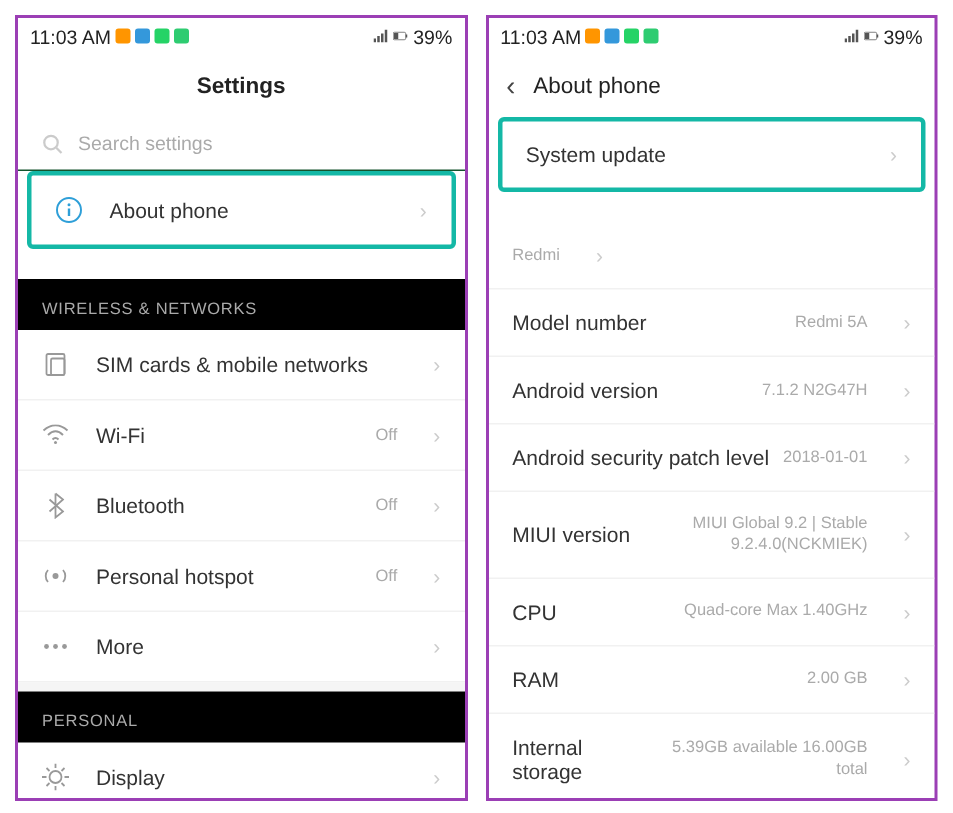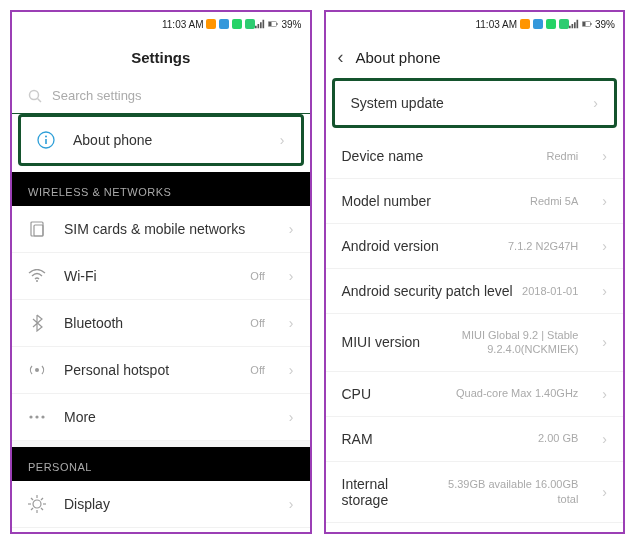--- a/index.html
+++ b/index.html
@@ -1,33 +1,33 @@
 <!DOCTYPE html>
 <html><head>
 <meta charset="utf-8">
 <style>
   body{margin:0;padding:10px;background:#fff;font-family:-apple-system,Helvetica,Arial,sans-serif;color:#333;display:flex;gap:12px}
   .phone{width:300px;border:2px solid #9b3fb5;background:#fff;height:520px;overflow:hidden;position:relative}
-  .statusbar{height:20px;display:flex;align-items:center;justify-content:flex-end;padding:2px 8px;font-size:10px;color:#222}
+  .statusbar{height:20px;display:flex;align-items:center;justify-content:space-between;padding:2px 8px;font-size:13px;color:#222}
   .sb-left,.sb-right{display:flex;align-items:center;gap:3px}
   .sb-icon{width:10px;height:10px;display:inline-flex;align-items:center;justify-content:center}
   .sb-sq{width:10px;height:10px;border-radius:2px}
   .header{display:flex;align-items:center;height:42px;padding:0 12px;font-size:15px;color:#222}
   .header.center{justify-content:center;font-weight:700}
   .header .back{margin-right:12px;font-size:18px;color:#444}
   .header .title{font-weight:500}
   .search-row{display:flex;align-items:center;padding:10px 16px;color:#aaa;font-size:13px;border-bottom:1px solid #14532d}
   .search-row .si{margin-right:10px;opacity:.6}
   .section-label{padding:14px 16px 8px;font-size:11px;letter-spacing:.5px;color:#aaa;background:#000000}
   .row{display:flex;align-items:center;padding:14px 16px;border-bottom:1px solid #f1f1f1;font-size:14px;color:#333;position:relative}
   .row .icon{width:18px;height:18px;margin-right:18px;display:inline-flex;align-items:center;justify-content:center;color:#999}
   .row .label{flex:1}
   .row .value{color:#aaa;font-size:11px;margin-right:24px;text-align:right;max-width:140px;line-height:1.3}
   .row .chev{color:#ccc;font-size:14px}
-  .hl{border:3px solid #14532d;border-radius:4px;margin:0 6px 6px}
+  .hl{border:3px solid #14b8a6;border-radius:4px;margin:0 6px 20px}
   .hl .row{border-bottom:none}
   .divider{height:6px;background:#f5f5f5}
   svg{display:block}
 </style>
 </head>
 <body>
 
 <div class="phone">
   <div class="statusbar">
     <div class="sb-left">
@@ -208,21 +208,20 @@
 
   <div class="hl">
     <div class="row">
       <span class="label">System update</span>
       <span class="chev">›</span>
     </div>
   </div>
 
   <div id="right-rows">
       <div class="row">
-        <span class="label">Device name</span>
         <span class="value">Redmi</span>
         <span class="chev">›</span>
       </div>
       <div class="row">
         <span class="label">Model number</span>
         <span class="value">Redmi 5A</span>
         <span class="chev">›</span>
       </div>
       <div class="row">
         <span class="label">Android version</span>

